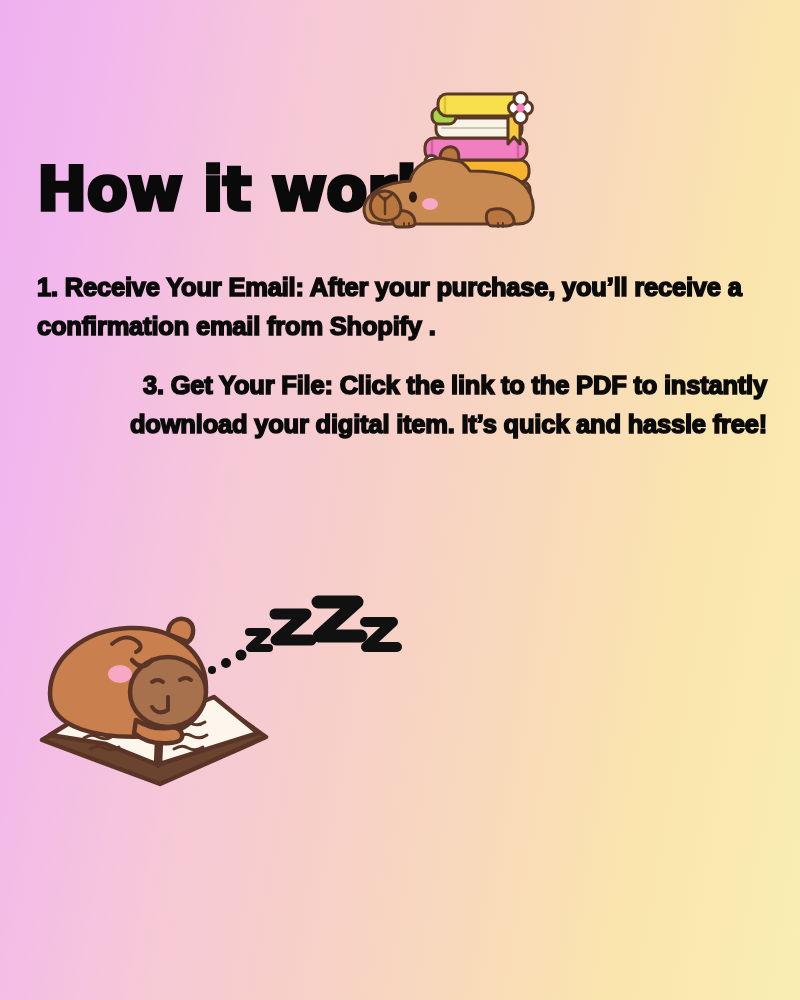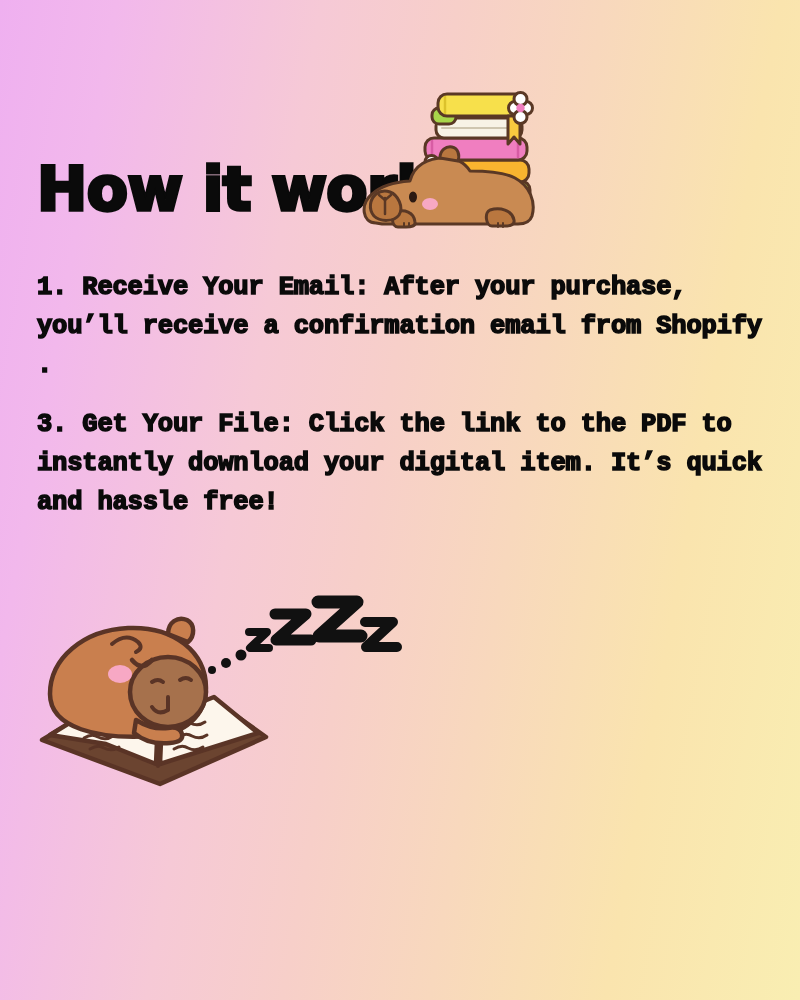--- a/index.html
+++ b/index.html
@@ -44,31 +44,31 @@
     white-space: nowrap;
   }
 
   .steps {
     position: absolute;
     left: 37px;
     top: 268px;
     width: 730px;
   }
   .step {
-    font-family: Liberation Mono, monospace;
+    font-family: Liberation Sans, sans-serif;
     font-weight: 700;
     font-size: 25.5px;
     line-height: 39px;
     letter-spacing: -0.2px;
     color: #0a0a0a;
     -webkit-text-stroke: 1.6px #0a0a0a;
     paint-order: stroke fill;
     margin: 0 0 20px 0;
   }
-  .step:last-child { margin-bottom: 0; }
+  .step:last-child { margin-bottom: 0; text-align: right; }
 
   
   .art {
     position: absolute;
   }
   #capy-books {
     left: 352px;
     top: 52px;
     width: 200px;
     height: 185px;

